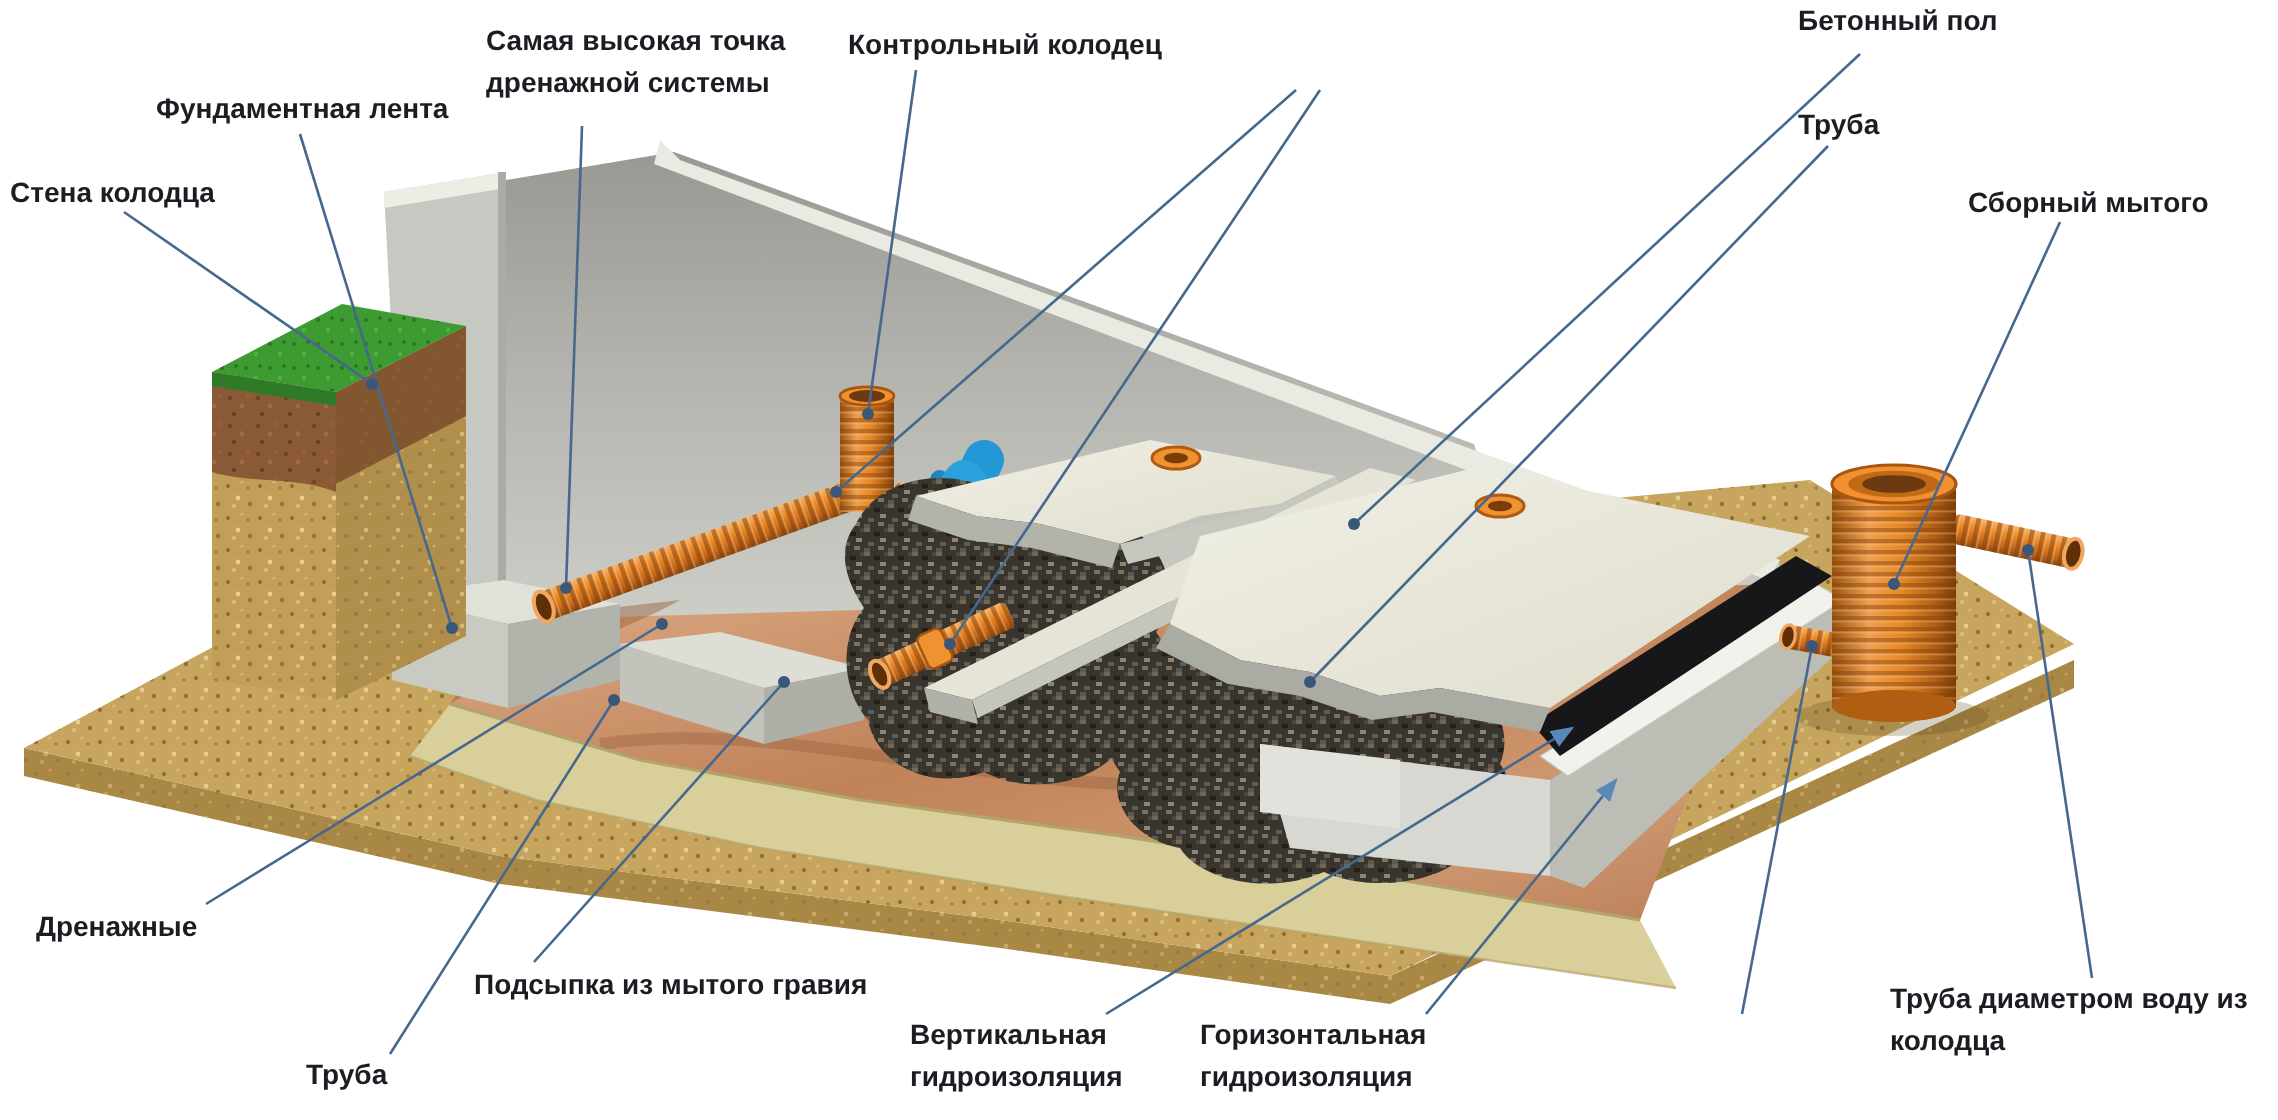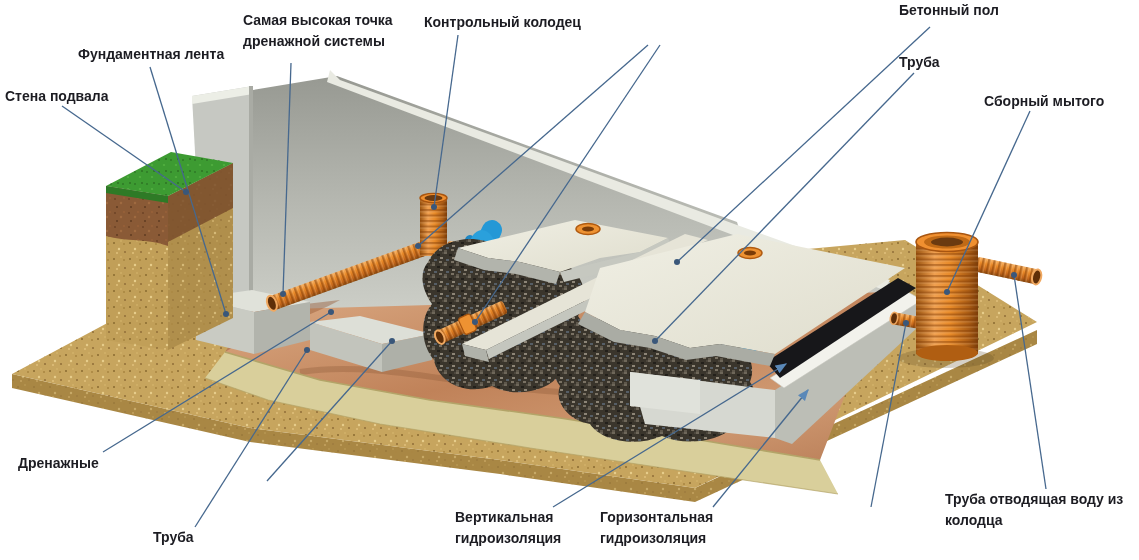--- a/index.html
+++ b/index.html
@@ -277,30 +277,31 @@
         <circle cx="655" cy="341" r="3"></circle>
     <circle cx="947" cy="292" r="3"></circle>
         <circle cx="331" cy="312" r="3"></circle>
     <circle cx="392" cy="341" r="3"></circle>
         <circle cx="307" cy="350" r="3"></circle>
     <circle cx="906" cy="323" r="3"></circle>
         <circle cx="1014" cy="275" r="3"></circle>
   </g>
 </svg>
 
-<div class="lbl" style="left:5px;top:86px">Стена подвала</div>
+<div class="lbl" style="left:5px;top:86px">Стена колодца</div>
 <div class="lbl" style="left:78px;top:44px">Фундаментная лента</div>
 <div class="lbl" style="left:243px;top:10px">Самая высокая точка
 дренажной системы</div>
 <div class="lbl" style="left:424px;top:12px">Контрольный колодец</div>
 <div class="lbl" style="left:899px;top:0">Бетонный пол</div>
 <div class="lbl" style="left:899px;top:52px">Труба</div>
 <div class="lbl" style="left:984px;top:91px">Сборный мытого</div>
 <div class="lbl" style="left:18px;top:453px">Дренажные</div>
+<div class="lbl" style="left:237px;top:482px">Подсыпка из мытого гравия</div>
 <div class="lbl" style="left:153px;top:527px">Труба</div>
 <div class="lbl" style="left:455px;top:507px">Вертикальная
 гидроизоляция</div>
 <div class="lbl" style="left:600px;top:507px">Горизонтальная
 гидроизоляция</div>
-<div class="lbl" style="left:945px;top:489px">Труба отводящая воду из
+<div class="lbl" style="left:945px;top:489px">Труба диаметром воду из
 колодца</div>
 
 </div>
 
 </body></html>

